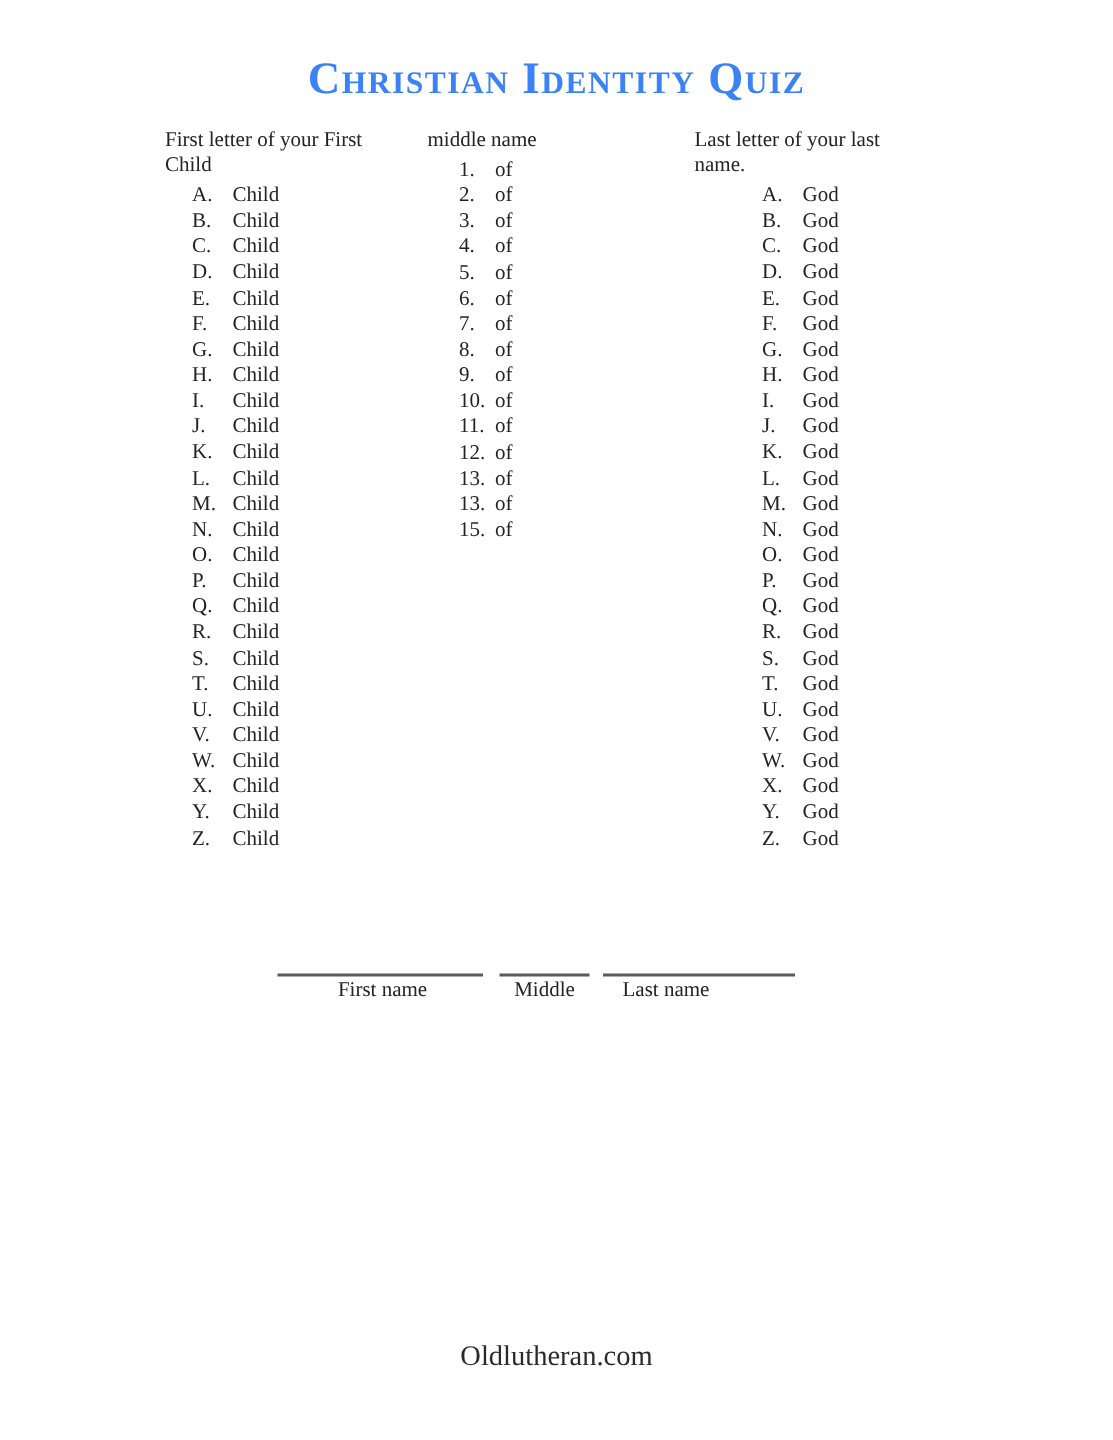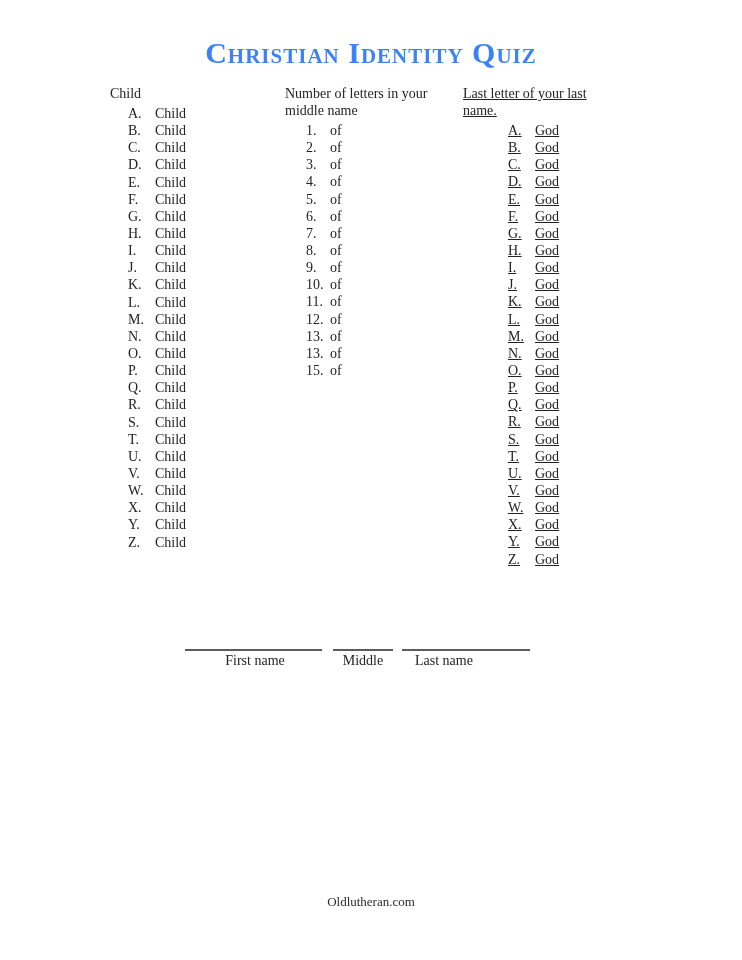--- a/index.html
+++ b/index.html
@@ -25,21 +25,21 @@
     color: #3b82f6;
   }
   .col {
     position: absolute;
     top: 85px;
     font-size: 14px;
     line-height: 17px;
   }
   .col-1 { left: 110px; width: 172px; }
   .col-2 { left: 285px; width: 176px; }
-  .col-3 { left: 463px; width: 162px; text-decoration: underline; }
+  .col-3 { left: 463px; width: 162px; }
   .col-header div { white-space: nowrap; }
   .opt-list { margin-top: 3px; }
   .col-1 .opt-list { margin-left: 18px; }
   .col-2 .opt-list { margin-left: 21px; }
   .col-3 .opt-list { margin-left: 45px; }
   .opt { display: flex; height: 17.15px; }
   .opt .marker { flex: 0 0 27px; }
   .col-2 .opt .marker { flex: 0 0 24px; }
   .sig { position: absolute; top: 649px; left: 0; width: 742px; font-size: 14px; }
   .sig-field { position: absolute; top: 0; border-top: 2px solid #5c5c5c; }
@@ -49,33 +49,34 @@
   .sig-label { padding-top: 2px; }
   .sig-first .sig-label { padding-left: 3px; text-align: center; }
   .sig-middle .sig-label { text-align: center; font-family: Liberation Serif, serif; }
   .sig-last .sig-label { padding-left: 13px; }
   .footer {
     position: absolute;
     top: 894px;
     left: 0;
     width: 742px;
     text-align: center;
-    font-size: 13px;
+    font-size: 19px;
     color: #2a2a2a;
   }
 </style>
 </head>
 <body>
 
 <div class="page">
 
   <div class="title">Christian Identity Quiz</div>
 
   <div class="col col-1">
     <div class="col-header">
+      <div>First letter of your First</div>
       <div>Child</div>
     </div>
     <div class="opt-list">
 
         <div class="opt">
           <span class="marker">A.</span>
           <span class="text">Child</span>
         </div>
 
         <div class="opt">
@@ -200,21 +201,20 @@
 
         <div class="opt">
           <span class="marker">Z.</span>
           <span class="text">Child</span>
         </div>
       </div>
   </div>
 
   <div class="col col-2">
     <div class="col-header">
-      <div>Number of letters in your</div>
       <div>middle name</div>
     </div>
     <div class="opt-list">
 
         <div class="opt">
           <span class="marker">1.</span>
           <span class="text">of</span>
         </div>
 
         <div class="opt">

